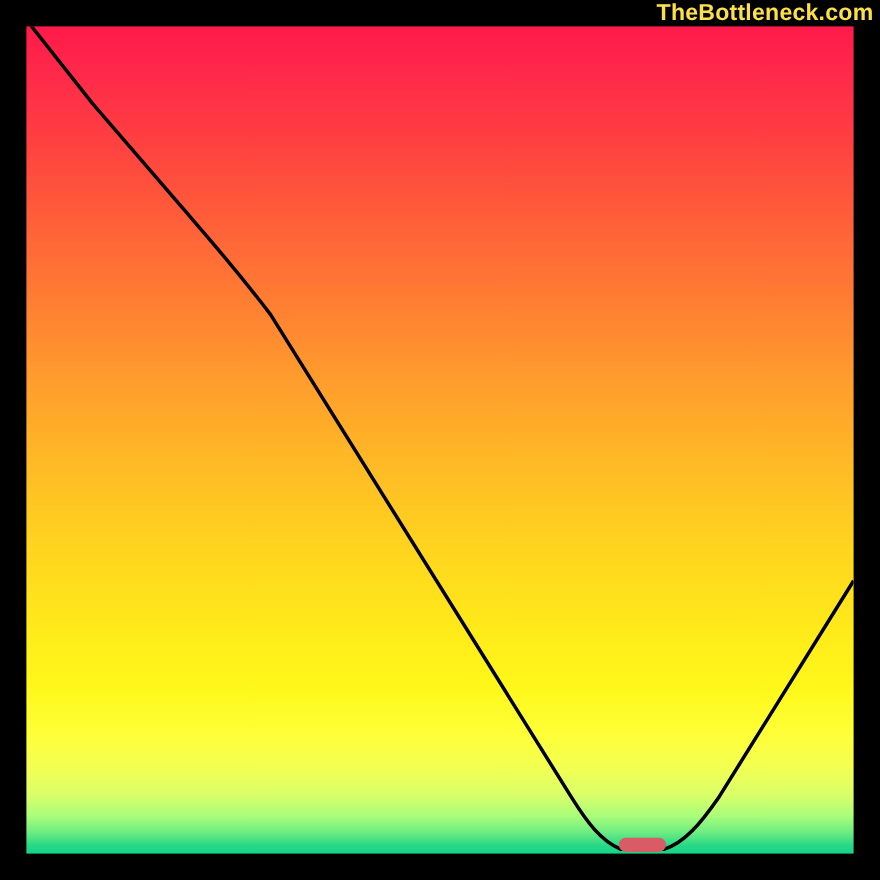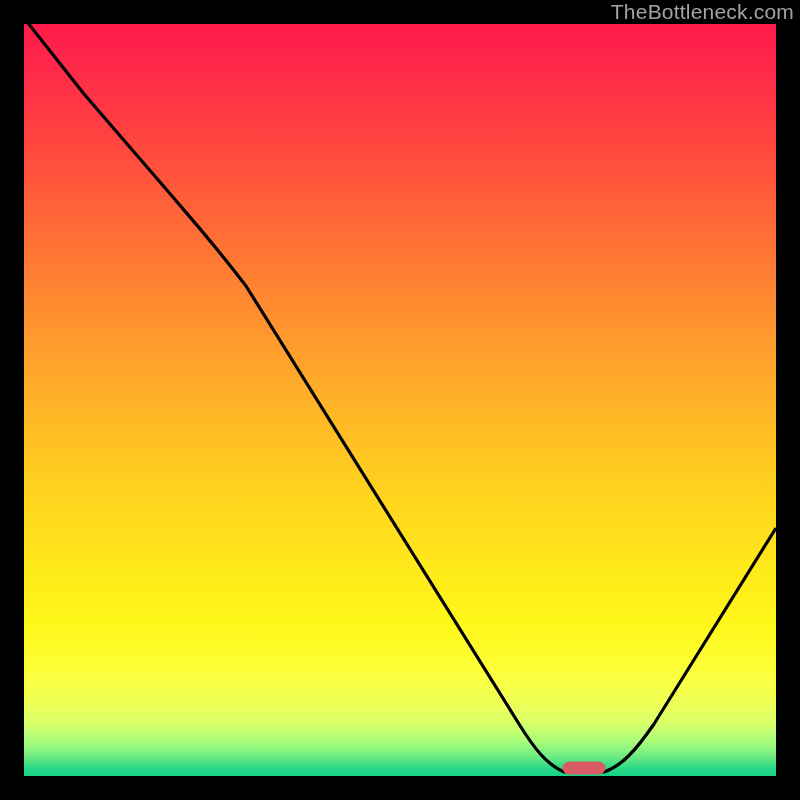--- a/index.html
+++ b/index.html
@@ -68,23 +68,23 @@
     width: 43px;
     height: 13px;
     border-radius: 9px;
     background: #d95b66;
     transform: translate(-50%, -50%);
   }
   .watermark {
     position: absolute;
     top: 0px;
     right: 6px;
-    color: #a3a3a3;
+    color: #fde047;
     font-size: 21px;
-    font-weight: 400;
+    font-weight: 700;
     letter-spacing: 0.2px;
     user-select: none;
   }
 </style>
 </head>
 <body>
 
 <div class="frame">
   <div class="plot">
     <div class="gradient"></div>

